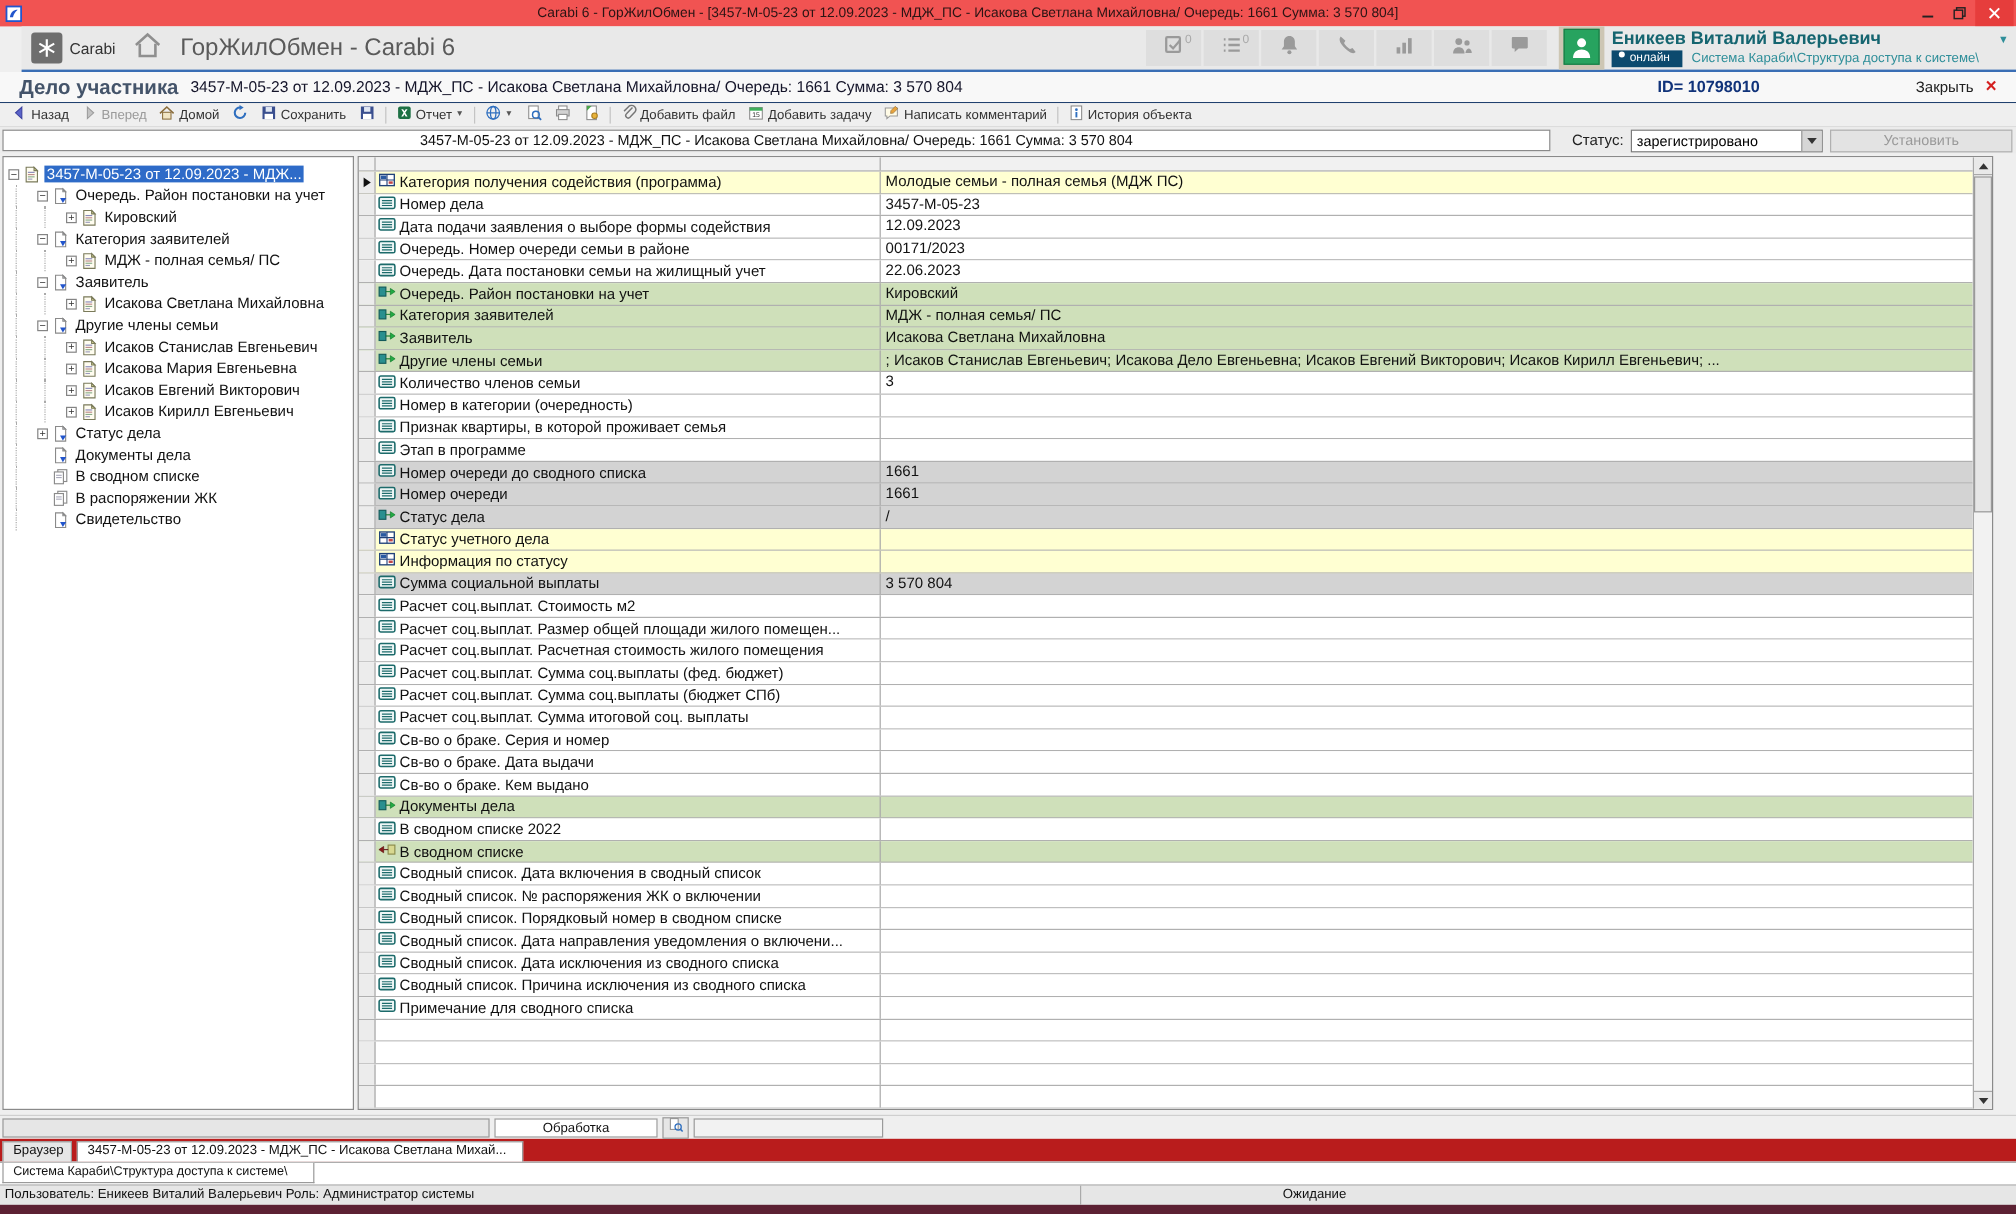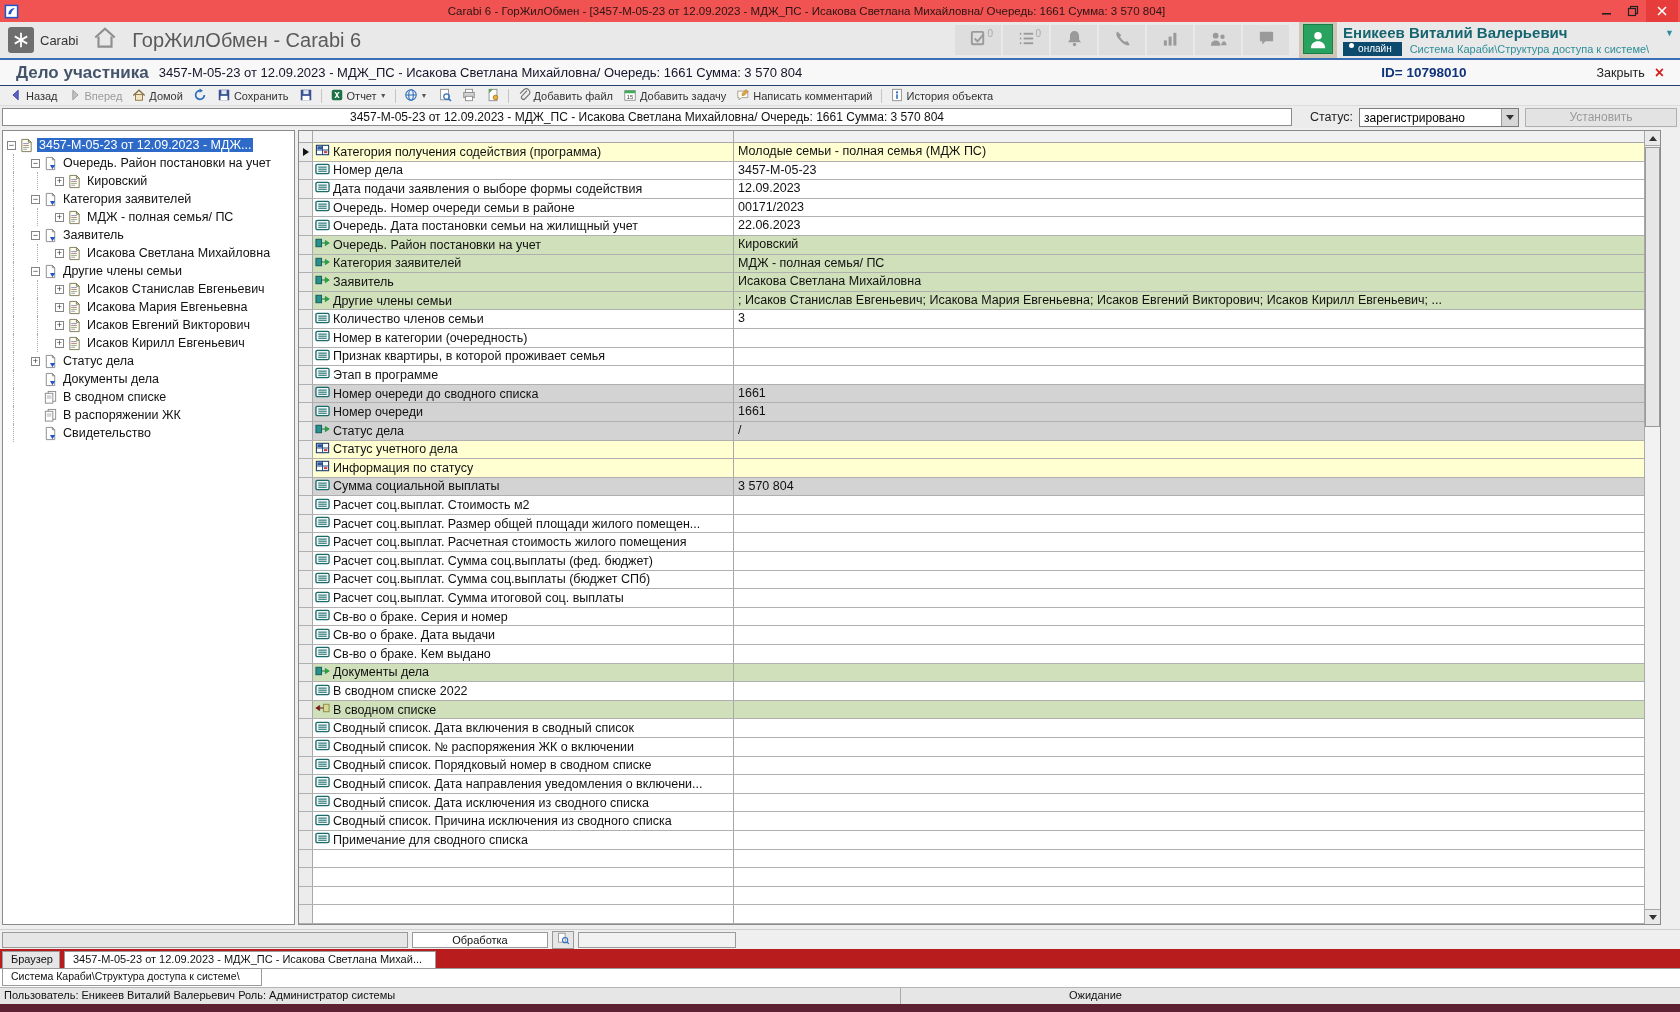--- a/index.html
+++ b/index.html
@@ -10,21 +10,21 @@
   
   .titlebar { height:22px; background:#f15352; display:flex; align-items:center; padding:0 2px 0 4px; flex:0 0 auto; }
   .win-ico { width:15px; height:15px; display:inline-flex; }
   .titlebar .title { flex:1; text-align:center; font-size:11.5px; color:#2b1414; line-height:22px; white-space:nowrap; overflow:hidden; }
   .winctl { display:flex; align-items:center; height:100%; }
   .winbtn { width:26px; height:20px; display:flex; align-items:center; justify-content:center; color:#222; }
   .winbtn svg { width:12px; height:12px; }
   .winbtn.close { background:#e63d3c; width:32px; height:22px; }
 
   
-  .appheader { height:38px; background:#e9e9e9; border-bottom:2px solid #3a6eb5; display:flex; align-items:center; padding:0 0 0 8px; flex:0 0 auto; }
+  .appheader { height:38px; background:#e9e9e9; border-bottom:2px solid #3a6eb5; display:flex; align-items:center; padding:0 0 0 8px; flex:0 0 auto;margin-left:18px; }
   .brandlogo { width:26px; height:26px; background:#6e6e6e; border-radius:3px; display:flex; align-items:center; justify-content:center; }
   .brandlogo svg { width:18px; height:18px; }
   .brandname { font-size:13px; color:#333; margin:0 14px 0 6px; }
   .homeico svg { width:26px; height:26px; }
   .apptitle { font-size:20px; color:#5a5a5a; margin-left:14px; white-space:nowrap; }
   .hspacer { flex:1; }
   .hbtns { display:flex; gap:2px; margin-right:10px; }
   .hbtn { width:46px; height:30px; background:#dedede; display:flex; align-items:center; justify-content:center; position:relative; }
   .hbtn svg { width:19px; height:19px; }
   .hbadge { position:absolute; top:3px; right:8px; font-size:10px; color:#a8a8a8; }
@@ -684,21 +684,21 @@
           </div>
           <div class="grow bg-green">
             <span class="gcell-g"></span>
             <span class="gcell-l">
               <span><svg viewBox="0 0 16 12">
                   <rect x="1" y="2" width="6" height="8" fill="#2a8f8f" stroke="#135a5a"></rect>
                   <path d="M7 6 h4 V3.2 L15.2 6 L11 8.8 V6 Z" fill="#22aa44" stroke="#0f7a2a" stroke-width=".6"></path>
                 </svg></span>
               <span>Другие члены семьи</span>
             </span>
-            <span class="gcell-v">; Исаков Станислав Евгеньевич; Исакова Мария Евгеньевна; Исаков Евгений Викторович; Исаков Кирилл Евгеньевич; ...</span>
+            <span class="gcell-v">; Исаков Станислав Евгеньевич; Исакова Дело Евгеньевна; Исаков Евгений Викторович; Исаков Кирилл Евгеньевич; ...</span>
           </div>
           <div class="grow bg-white">
             <span class="gcell-g"></span>
             <span class="gcell-l">
               <span><svg viewBox="0 0 16 12">
                   <rect x="1" y="1" width="14" height="10" rx="1.5" fill="#eef6f6" stroke="#1c6b6b" stroke-width="1.4"></rect>
                   <line x1="3.5" y1="4" x2="12.5" y2="4" stroke="#1c6b6b" stroke-width="1.1"></line>
                   <line x1="3.5" y1="6.2" x2="12.5" y2="6.2" stroke="#1c6b6b" stroke-width="1.1"></line>
                   <line x1="3.5" y1="8.4" x2="12.5" y2="8.4" stroke="#1c6b6b" stroke-width="1.1"></line>
                 </svg></span>

